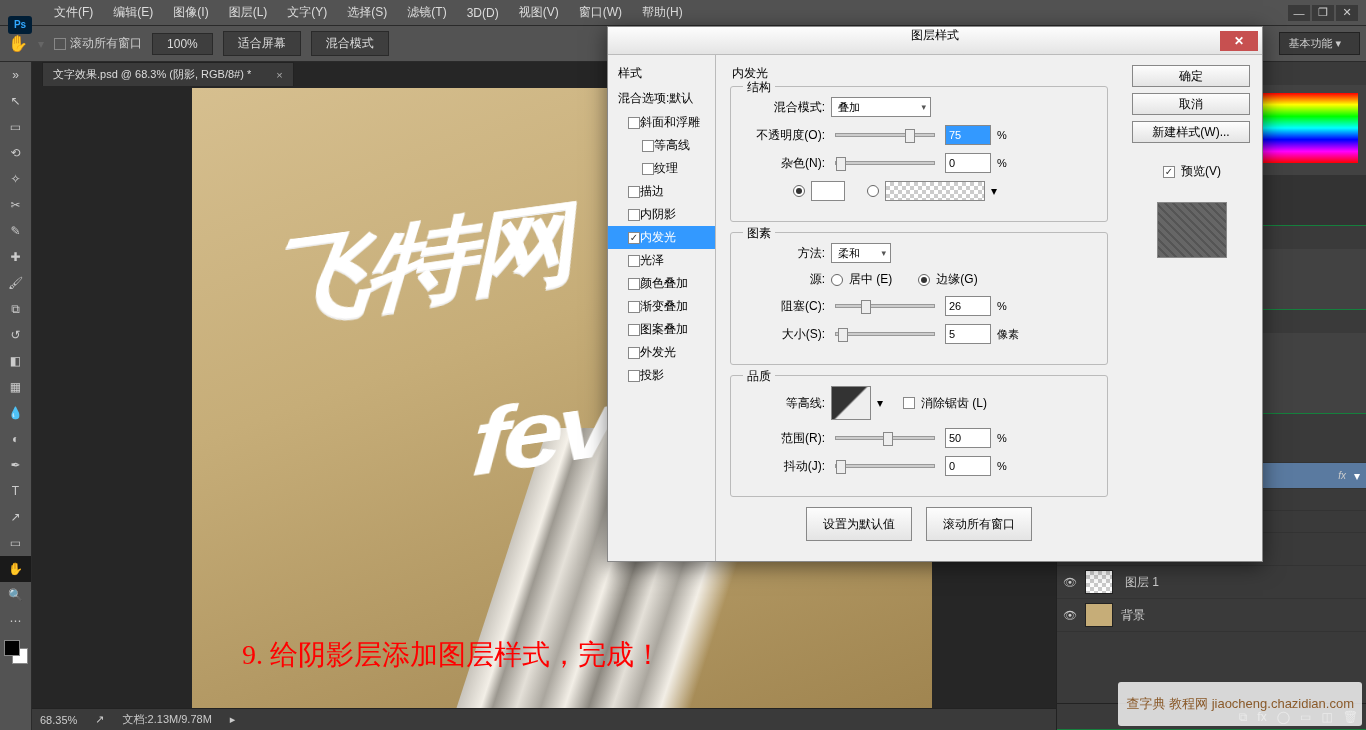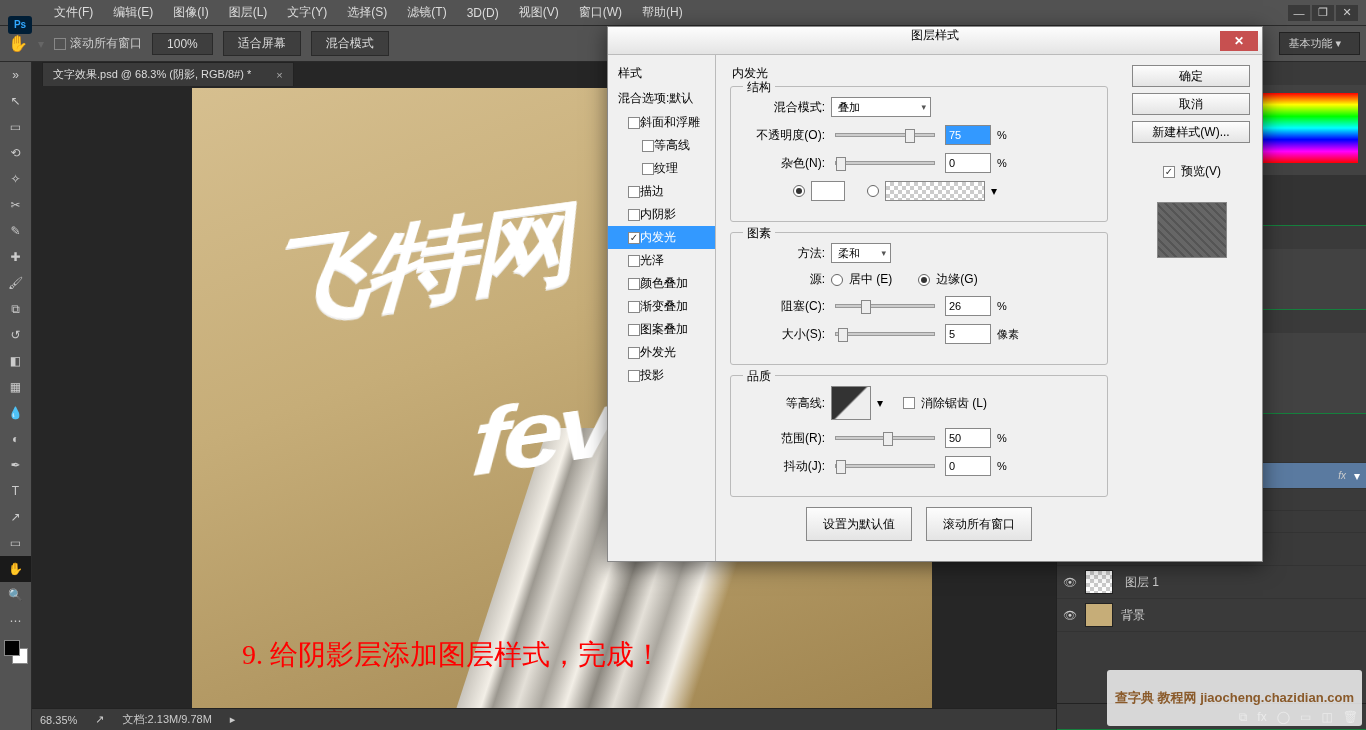--- a/index.html
+++ b/index.html
@@ -85,21 +85,21 @@
 .dropdown { height:20px; border:1px solid #888; background:#fff; padding:1px 16px 1px 6px; position:relative; font-size:11px; min-width:100px; display:inline-flex; align-items:center; }
 .dropdown::after { content:"▾"; position:absolute; right:4px; font-size:9px; color:#555; }
 .swatch-box { width:34px; height:20px; border:1px solid #888; background:#fff; }
 .grad-box { width:100px; height:20px; border:1px solid #888; background:repeating-conic-gradient(#ccc 0 25%,#fff 0 50%) 0 0/8px 8px; }
 .contour { width:40px; height:34px; border:1px solid #888; background:linear-gradient(135deg,#333 0 48%,#eee 52% 100%); }
 .dbtn { height:34px; border:1px solid #888; background:linear-gradient(#fdfdfd,#e4e4e4); padding:0 16px; cursor:pointer; font-size:12px; }
 .dlg-right { width:140px; padding:10px; display:flex; flex-direction:column; gap:6px; }
 .rbtn { width:118px; height:22px; border:1px solid #888; background:linear-gradient(#fdfdfd,#e4e4e4); font-size:12px; cursor:pointer; }
 .preview-box { width:70px; height:56px; background:#666; border:1px solid #888; margin:16px auto 0; background-image:repeating-linear-gradient(45deg,#555 0 2px,#666 2px 6px); }
 .prev-row { display:flex; align-items:center; gap:6px; margin-top:14px; justify-content:center; }
-.watermark { position:absolute; right:4px; bottom:4px; background:rgba(255,255,255,.8); color:#8a5a2a; font-size:13px; padding:19px 8px; border-radius:3px; font-weight:bold; }
+.watermark { position:absolute; right:4px; bottom:4px; background:rgba(255,255,255,.8); color:#8a5a2a; font-size:13px; padding:13px 8px; border-radius:3px; font-weight:normal; }
 </style>
 </head>
 <body>
 
 <div class="menubar">
   <div class="ps-logo">Ps</div>
   <div class="menu-item">文件(F)</div>
   <div class="menu-item">编辑(E)</div>
   <div class="menu-item">图像(I)</div>
   <div class="menu-item">图层(L)</div>

